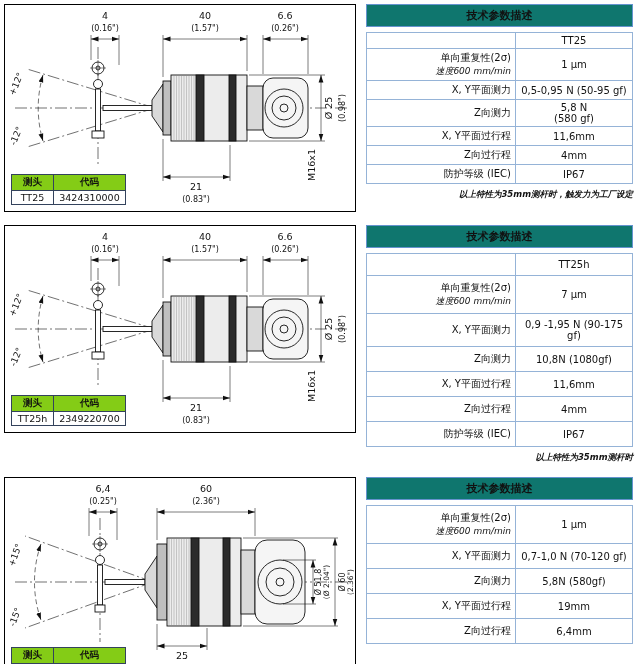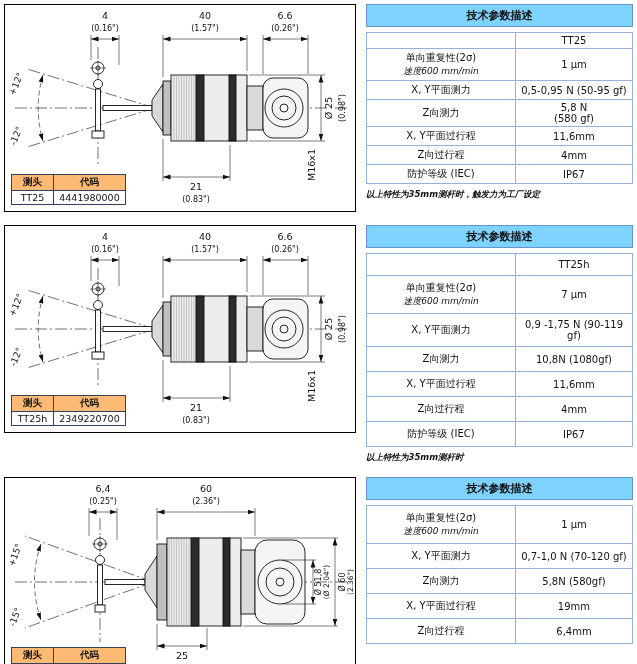--- a/index.html
+++ b/index.html
@@ -15,36 +15,36 @@
     border: 1px solid #000; background: #fff; flex: 0 0 auto;
   }
   .draw-svg { display: block; width: 350px; height: 206px; }
   .draw-svg text { font-family: "DejaVu Sans", sans-serif; fill: #111; stroke: none; }
   .dnum  { font-size: 9.5px; }
   .dinch { font-size: 8px; }
   .dang  { font-size: 9px; }
 
   .code-table { position: absolute; left: 6px; bottom: 6px; border-collapse: collapse; font-size: 9.5px; background:#fff; }
   .code-table th, .code-table td { border: 1px solid #33425c; padding: 1px 5px; text-align: center; }
-  .code-table th { background: #fdba74; font-weight: bold; }
+  .code-table th { background: #84cc16; font-weight: bold; }
   .code-table th.c1 { min-width: 42px; }
   .code-table th.c2 { min-width: 72px; }
 
   .spec { flex: 1 1 auto; min-width: 0; }
   .spec-title {
-    border: 1px solid #6593cf; background: #7dd3fc;
+    border: 1px solid #6593cf; background: #0f766e;
     text-align: center; font-weight: bold; font-size: 11px; padding: 3px 0;
   }
   .spec-table { width: 100%; border-collapse: collapse; margin-top: 5px; table-layout: fixed; }
   .spec-table td { border: 1px solid #95b3d7; font-size: 10px; padding: 2px 4px; vertical-align: middle; }
   .tall .spec-table td { padding: 5px 4px; }
-  .spec-table td.lbl { width: 56%; text-align: center; }
+  .spec-table td.lbl { width: 56%; text-align: right; }
   .spec-table td.val { text-align: center; white-space: pre-line; }
   .sub { display: block; font-style: italic; font-size: 9px; }
-  .footnote { font-size: 8.5px; font-style: italic; font-weight: bold; margin-top: 5px; }
+  .footnote { font-size: 8.5px; font-style: italic; font-weight: bold; margin-top: 5px; text-align: right; }
 </style>
 </head>
 <body>
 
 <div class="row">
   <div class="drawing">
     <svg class="draw-svg" viewBox="0 0 350 206">
       <defs>
         <marker id="ar0" markerWidth="8" markerHeight="6" refX="7.5" refY="3" orient="auto-start-reverse" markerUnits="userSpaceOnUse">
           <path d="M0,0.6 L7.5,3 L0,5.4 Z" fill="#111"></path>
@@ -114,21 +114,21 @@
       <text class="dang" text-anchor="middle" transform="rotate(-68 14 132)" x="14" y="132">-12°</text>
     </svg>
     <table class="code-table">
       <tbody>
           <tr>
         <th class="c1">测头</th>
         <th class="c2">代码</th>
       </tr>
       <tr>
         <td>TT25</td>
-        <td>4441980000</td>
+        <td>3424310000</td>
       </tr>
     </tbody>
       </table>
   </div>
   <div class="spec">
     <div class="spec-title">技术参数描述</div>
     <table class="spec-table">
       <tbody>
           <tr>
             <td class="lbl"></td>
@@ -252,21 +252,21 @@
           <tr>
             <td class="lbl"></td>
           <td class="val">TT25h</td>
           </tr>
       <tr>
             <td class="lbl"><span>单向重复性(2σ)</span><span class="sub">速度600 mm/min</span></td>
           <td class="val">7 μm</td>
           </tr>
       <tr>
             <td class="lbl">X, Y平面测力</td>
-          <td class="val">0,9 -1,75 N (90-119 gf)</td>
+          <td class="val">0,9 -1,95 N (90-175 gf)</td>
           </tr>
       <tr>
             <td class="lbl">Z向测力</td>
           <td class="val">10,8N (1080gf)</td>
           </tr>
       <tr>
             <td class="lbl">X, Y平面过行程</td>
           <td class="val">11,6mm</td>
           </tr>
       <tr>

